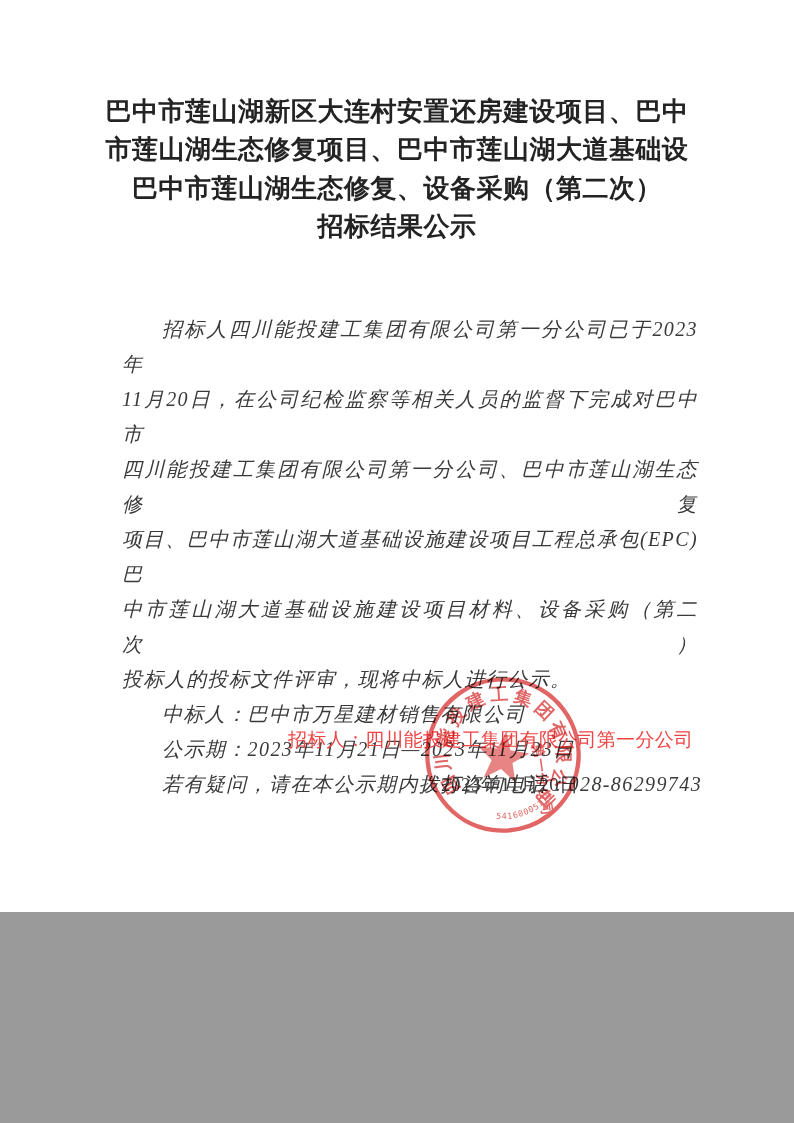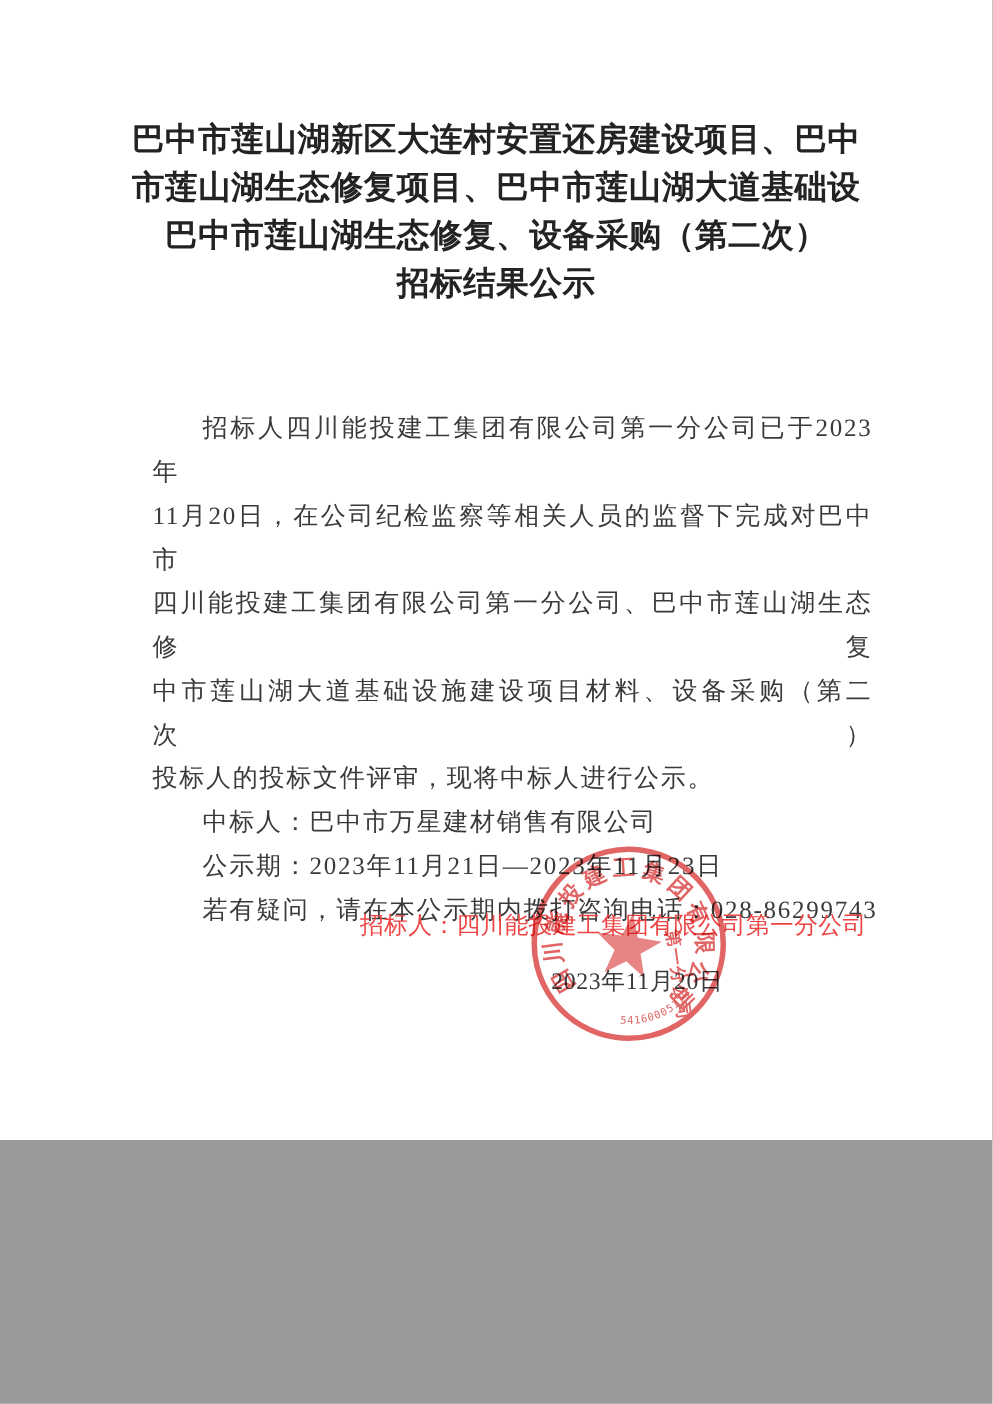--- a/index.html
+++ b/index.html
@@ -17,25 +17,26 @@
     top:93px;left:4px;width:786px;
     text-align:center;
     font-weight:700;
     font-size:26px;
     line-height:38.4px;
     letter-spacing:0.5px;
     color:#232323;
   }
   .body-block{
     position:absolute;
-    left:122px;top:326px;width:576px;
+    left:122px;top:312px;width:576px;
     font-size:20px;
     line-height:35px;
     letter-spacing:1.4px;
     color:#3a3a3a;
+    font-style:italic;
   }
   .pline{white-space:nowrap;}
   .jfull{
     white-space:normal;
     text-align:justify;
     text-align-last:justify;
   }
   .indent{text-indent:2em;}
   .sig-issuer{
     position:absolute;
@@ -92,20 +93,21 @@
     <div class="title-line">巴中市莲山湖新区大连村安置还房建设项目、巴中</div>
     <div class="title-line">市莲山湖生态修复项目、巴中市莲山湖大道基础设</div>
     <div class="title-line">巴中市莲山湖生态修复、设备采购（第二次）</div>
     <div class="title-line">招标结果公示</div>
   </div>
 
   <div class="body-block">
     <div class="pline jfull indent">招标人四川能投建工集团有限公司第一分公司已于2023年</div>
     <div class="pline jfull">11月20日，在公司纪检监察等相关人员的监督下完成对巴中市</div>
     <div class="pline jfull">四川能投建工集团有限公司第一分公司、巴中市莲山湖生态修复</div>
+    <div class="pline jfull">项目、巴中市莲山湖大道基础设施建设项目工程总承包(EPC)巴</div>
     <div class="pline jfull">中市莲山湖大道基础设施建设项目材料、设备采购（第二次）</div>
     <div class="pline">投标人的投标文件评审，现将中标人进行公示。</div>
     <div class="pline indent">中标人：巴中市万星建材销售有限公司</div>
     <div class="pline indent">公示期：2023年11月21日—2023年11月23日</div>
     <div class="pline indent">若有疑问，请在本公示期内拨打咨询电话：028-86299743</div>
   </div>
 
   <div class="sig-issuer">招标人：四川能投建工集团有限公司第一分公司</div>
   <div class="sig-date">2023年11月20日</div>
 

